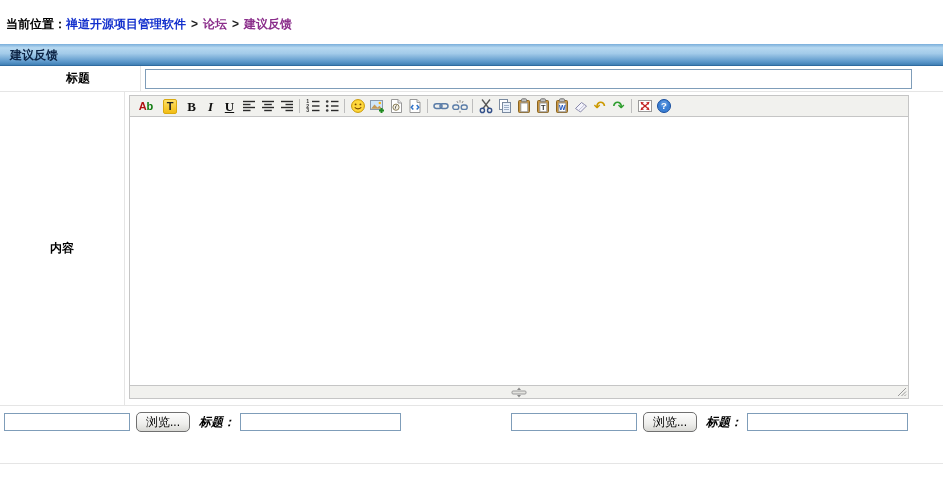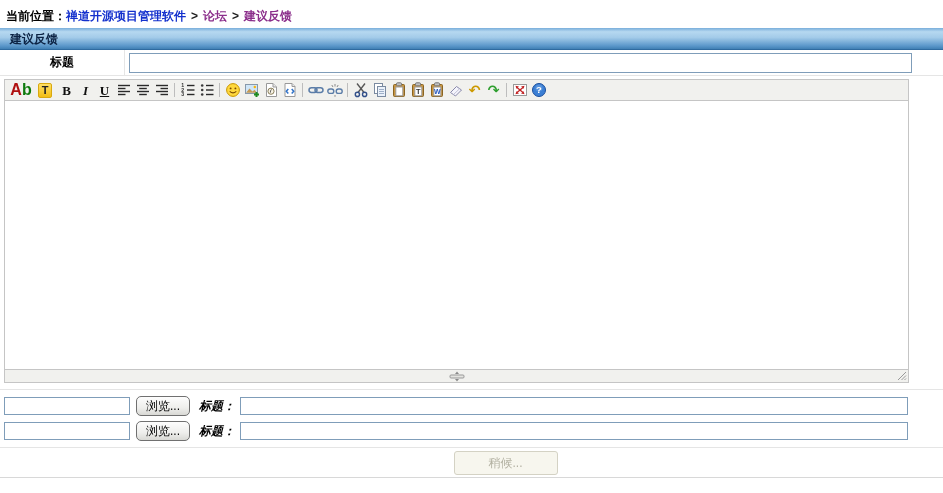--- a/index.html
+++ b/index.html
@@ -4,21 +4,21 @@
 <style>
   * { box-sizing: border-box; }
   html,body { margin:0; padding:0; background:#fff; }
   body {
     width:943px; height:493px;
     font-family:"Liberation Sans","DejaVu Sans",sans-serif;
     font-size:12px; color:#000;
   }
 
   
-  .breadcrumb { padding:8px 6px 0 6px; height:28px; font-weight:bold; white-space:nowrap; }
+  .breadcrumb { padding:16px 6px 0 6px; height:44px; font-weight:bold; white-space:nowrap; }
   .bc-link { text-decoration:none; cursor:pointer; }
   .bc-link.blue { color:#1330cd; }
   .bc-link.purple { color:#8b2e8b; }
   .bc-sep { color:#222; margin:0 5px; font-weight:bold; }
 
   
   .header-bar {
     height:22px; line-height:22px; padding-left:10px;
     font-weight:bold; color:#0c2344;
     background:linear-gradient(#79aedb 0%, #b6d8f0 18%, #a3cbe9 45%, #5b97ca 85%, #4080b4 100%);
@@ -27,51 +27,51 @@
 
   
   .row { display:flex; border-bottom:1px solid #e5e5e5; }
   .label-cell {
     width:125px; flex:none; border-right:1px solid #e5e5e5;
     display:flex; align-items:center; justify-content:center;
     font-weight:bold; color:#000;
   }
   .content-cell { flex:1; min-width:0; }
 
-  .row-title { height:26px; }
+  .row-title { height:26px;padding-left:16px; }
   .row-title .content-cell { display:flex; align-items:center; padding:0 31px 0 4px; }
   .title-input { width:100%; height:20px; border:1px solid #7f9db9; background:#fff; padding:0 3px; font:12px "Liberation Sans",sans-serif; }
 
   .row-content { height:314px; }
   .editor { margin:3px 34px 4px 4px; border:1px solid #c5c5c5; background:#fff; }
   .toolbar {
     height:21px; background:#f1f1ee; border-bottom:1px solid #c5c5c5;
     display:flex; align-items:center; padding:0 4px; overflow:hidden;
   }
   .tb-btn { width:19px; height:18px; display:inline-flex; align-items:center; justify-content:center; flex:none; cursor:pointer; }
   .tb-sep { width:1px; height:14px; background:#bdbdbd; margin:0 3px; flex:none; }
   .g-serif { font-family:"Liberation Serif","DejaVu Serif",serif; font-weight:bold; font-size:13px; color:#101010; line-height:1; }
   .g-italic { font-style:italic; }
   .g-under { text-decoration:underline; }
-  .ab { font-weight:bold; font-size:16px; line-height:1; letter-spacing:0; }
+  .ab { font-weight:bold; font-size:11px; line-height:1; letter-spacing:0; }
   .ab .a { color:#b01010; } .ab .b { color:#0d7a0d; }
   .hl {
     background:linear-gradient(#ffe066,#f2bd14); border:1px solid #d9a90f; border-radius:2px;
     padding:0 3px; font-weight:bold; font-size:11px; color:#222; line-height:13px;
   }
   .g-undo { font-size:14px; font-weight:bold; color:#cc9900; line-height:1; }
   .g-redo { font-size:14px; font-weight:bold; color:#2e9e2e; line-height:1; }
 
   .edit-area { height:268px; background:#fff; cursor:text; }
   .status-bar { position:relative; height:13px; background:#f1f1ee; border-top:1px solid #c5c5c5; }
   .drag-handle { position:absolute; left:50%; top:1px; transform:translateX(-50%); cursor:row-resize; }
   .grip { position:absolute; right:1px; bottom:1px; cursor:nwse-resize; }
 
   .row-attach { height:58px; }
-  .attach-cell { padding:6px 35px 6px 4px; display:flex; flex-direction:column; justify-content:space-between; }
+  .attach-cell { padding:6px 35px 6px 4px; display:flex; flex-direction:row; justify-content:space-between; }
   .attach-line { display:flex; align-items:center; height:20px; }
   .file-input { width:126px; height:18px; border:1px solid #7f9db9; padding:0 2px; font:12px "Liberation Sans",sans-serif; }
   .browse-btn {
     margin-left:6px; height:20px; padding:1px 9px 2px 9px;
     font:12px "Liberation Sans",sans-serif; color:#000;
     background:linear-gradient(#fdfdfd,#eeeeec 60%,#d9d9d5);
     border:1px solid #707070; border-radius:5px; cursor:pointer;
   }
   .cap-label { font-weight:bold; margin:0 5px 0 9px; white-space:nowrap;font-style:italic; }
   .cap-input { flex:1; min-width:0; height:18px; border:1px solid #7f9db9; padding:0 2px; font:12px "Liberation Sans",sans-serif; }
@@ -99,20 +99,21 @@
 <div>
 
   <div class="row row-title">
     <div class="label-cell">标题</div>
     <div class="content-cell">
       <input class="title-input" type="text" value="" style="">
     </div>
   </div>
 
   <div class="row row-content">
+    <div class="label-cell">内容</div>
     <div class="content-cell">
       <div class="editor">
         <div class="toolbar">
 
           <span class="tb-btn" style="width:24px">
               <span class="ab"><span class="a">A</span><span class="b">b</span></span>
             </span>
           <span class="tb-btn" style="width:24px">
               <span class="hl">T</span>
             </span>
@@ -373,17 +374,14 @@
       </div>
       <div class="attach-line">
         <input class="file-input" type="text" value="" style="">
         <button class="browse-btn">浏览...</button>
         <span class="cap-label">标题：</span>
         <input class="cap-input" type="text" value="" style="">
       </div>
     </div>
   </div>
 
-  <div class="row-submit">
-    <button class="submit-btn" disabled="">稍候...</button>
-  </div>
 
 </div>
 
 </body></html>

